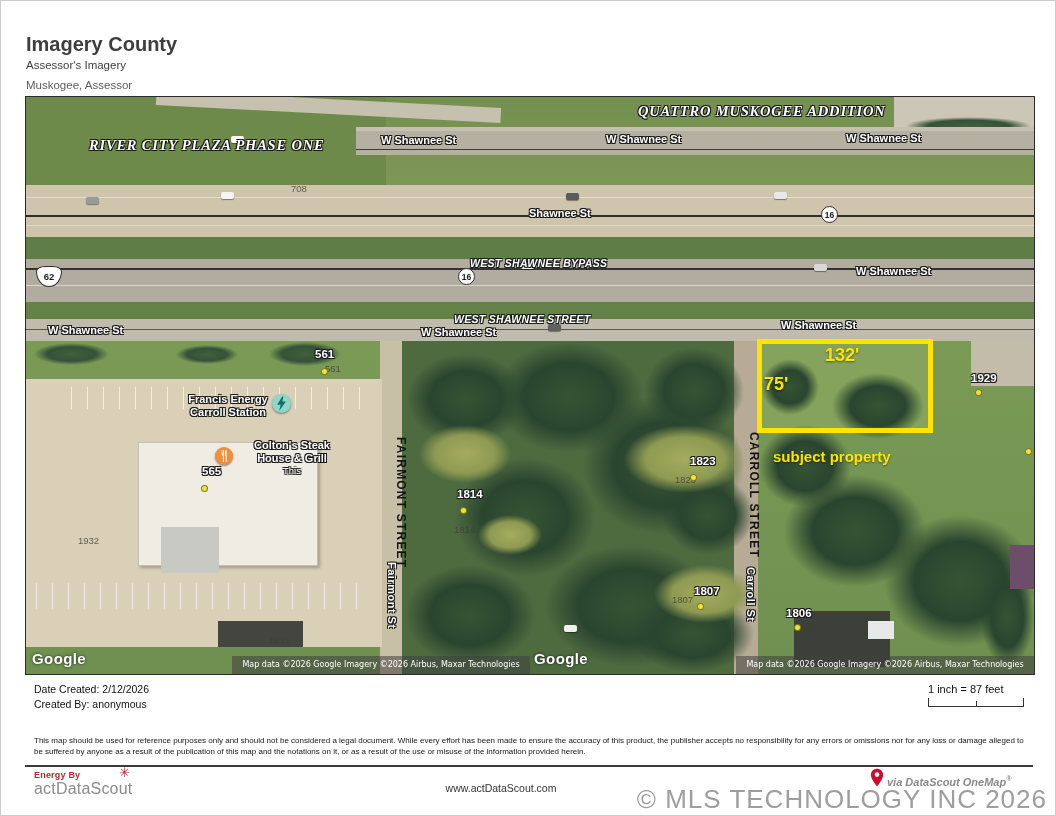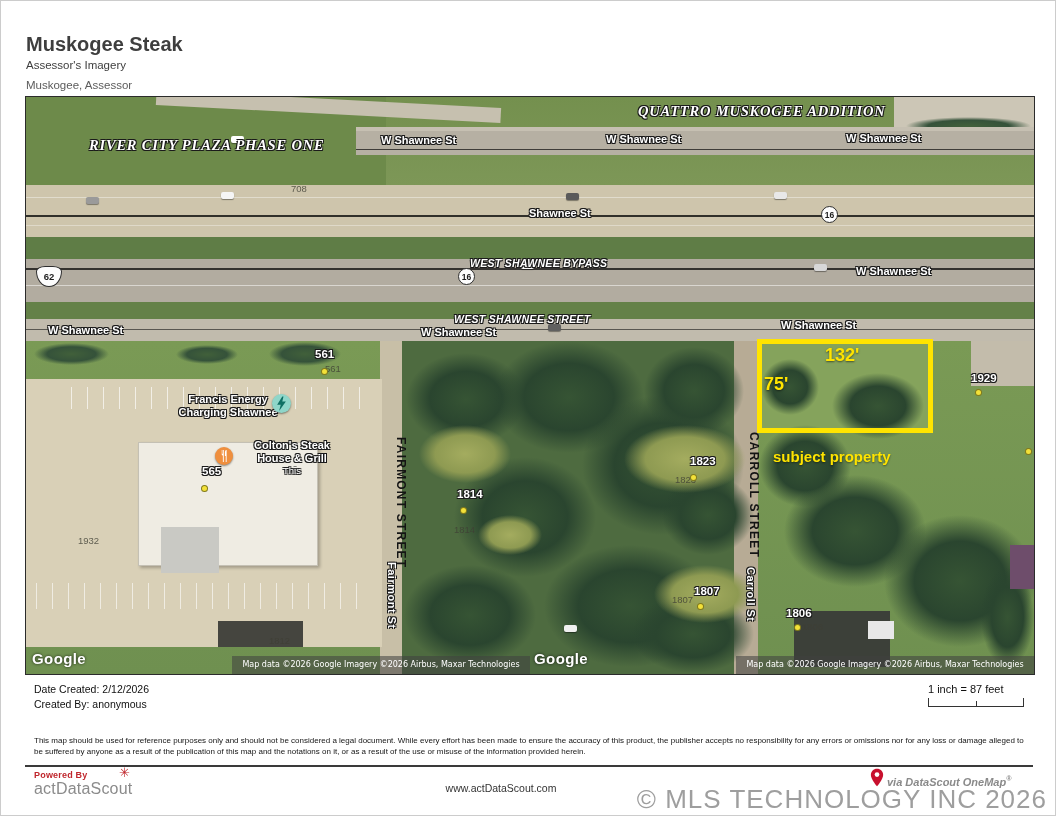--- a/index.html
+++ b/index.html
@@ -54,21 +54,21 @@
   .f-web{font-size:10.5px;color:#333;text-align:center;}
   .f-via{font-size:11px;font-weight:bold;font-style:italic;color:#8a8a8a;white-space:nowrap;}
   .f-reg{font-size:7px;vertical-align:super;}
   .f-copy{font-size:26px;color:#9e9e9e;letter-spacing:1px;white-space:nowrap;}
 </style>
 </head>
 <body>
 
 <div class="page">
 
-  <div class="abs hdr-title" style="left:25px;top:32px;">Muskogee Steak</div>
+  <div class="abs hdr-title" style="left:25px;top:32px;">Imagery County</div>
   <div class="abs hdr-sub" style="left:25px;top:58px;">Assessor's Imagery</div>
   <div class="abs hdr-dept" style="left:25px;top:78px;">Muskogee, Assessor</div>
 
   <div class="abs" id="map">
 
     <div class="abs" style="left:0;top:0;width:1008px;height:88px;background:linear-gradient(#74904e,#7d9757);"></div>
     <div class="abs" style="left:0;top:0;width:360px;height:88px;background:#6d8a4a;"></div>
     <div class="abs" style="left:868px;top:0;width:140px;height:40px;background:#ccc6b6;"></div>
     <div class="abs hdg" style="left:880px;top:20px;width:125px;height:18px;"></div>
     <div class="abs" style="left:130px;top:2px;width:345px;height:15px;background:#c6c0af;transform:rotate(3deg);"></div>
@@ -157,21 +157,21 @@
     <div class="abs vert vw ol" style="left:372px;top:465px;">Fairmont St</div>
     <div class="abs vert vb" style="left:735px;top:335px;">CARROLL STREET</div>
     <div class="abs vert vw ol" style="left:731px;top:470px;">Carroll St</div>
 
     <div class="abs shield us62" style="left:10px;top:169px;">62</div>
     <div class="abs shield c16" style="left:795px;top:109px;">16</div>
     <div class="abs shield c16" style="left:432px;top:171px;">16</div>
 
     <div class="abs poi ol" style="left:142px;top:296px;width:120px;">
       <div>Francis Energy</div>
-      <div>Charging Shawnee</div>
+      <div>Carroll Station</div>
     </div>
     <div class="abs poic" style="left:246px;top:297px;width:19px;height:19px;background:#8fd6c9;">
       <svg width="19" height="19" viewBox="0 0 24 24">
           <path d="M13 3 6.5 13.5H11l-2 8 8.5-12H13l1.5-6.5z" fill="#0f6f63"></path>
         </svg>
     </div>
     <div class="abs poi ol" style="left:206px;top:342px;width:120px;">
       <div>Colton's Steak</div>
       <div>House &amp; Grill</div>
       <div style="font-size:9.5px;font-weight:normal;">This</div>
@@ -223,21 +223,21 @@
   <div class="abs f-scale" style="left:927px;top:682px;width:96px;">1 inch = 87 feet</div>
   <div class="abs tickline" style="left:927px;top:697px;width:96px;height:8px;">
     <div class="abs tick" style="left:0;top:0;height:8px;"></div>
     <div class="abs tick" style="left:48px;top:3px;height:5px;"></div>
     <div class="abs tick" style="left:95px;top:0;height:8px;"></div>
   </div>
 
   <div class="abs f-disc" style="left:33px;top:735px;width:1000px;">This map should be used for reference purposes only and should not be considered a legal document.  While every effort has been made to ensure the accuracy of this product, the publisher accepts no responsibility for any errors or omissions nor for any loss or damage alleged to be suffered by anyone as a result of the publication of this map and the notations on it, or as a result of the use or misuse of the information provided herein.</div>
   <div class="abs f-divider" style="left:24px;top:764px;width:1008px;"></div>
 
-  <div class="abs f-pow" style="left:33px;top:769px;">Powered By</div>
+  <div class="abs f-pow" style="left:33px;top:769px;">Energy By</div>
   <div class="abs f-brand" style="left:33px;top:779px;">actDataScout</div>
   <div class="abs f-flower" style="left:118px;top:764px;">✳</div>
 
   <div class="abs f-web" style="left:380px;top:781px;width:240px;">www.actDataScout.com</div>
 
   <div class="abs" style="left:869px;top:767px;width:14px;height:19px;">
     <svg width="14" height="19" viewBox="0 0 24 32">
         <path d="M12 1C6 1 1.5 5.5 1.5 11.5 1.5 19 12 31 12 31s10.5-12 10.5-19.5C22.5 5.5 18 1 12 1z" fill="#c8102e"></path>
         <circle cx="12" cy="11" r="4" fill="#fff"></circle>
       </svg>

